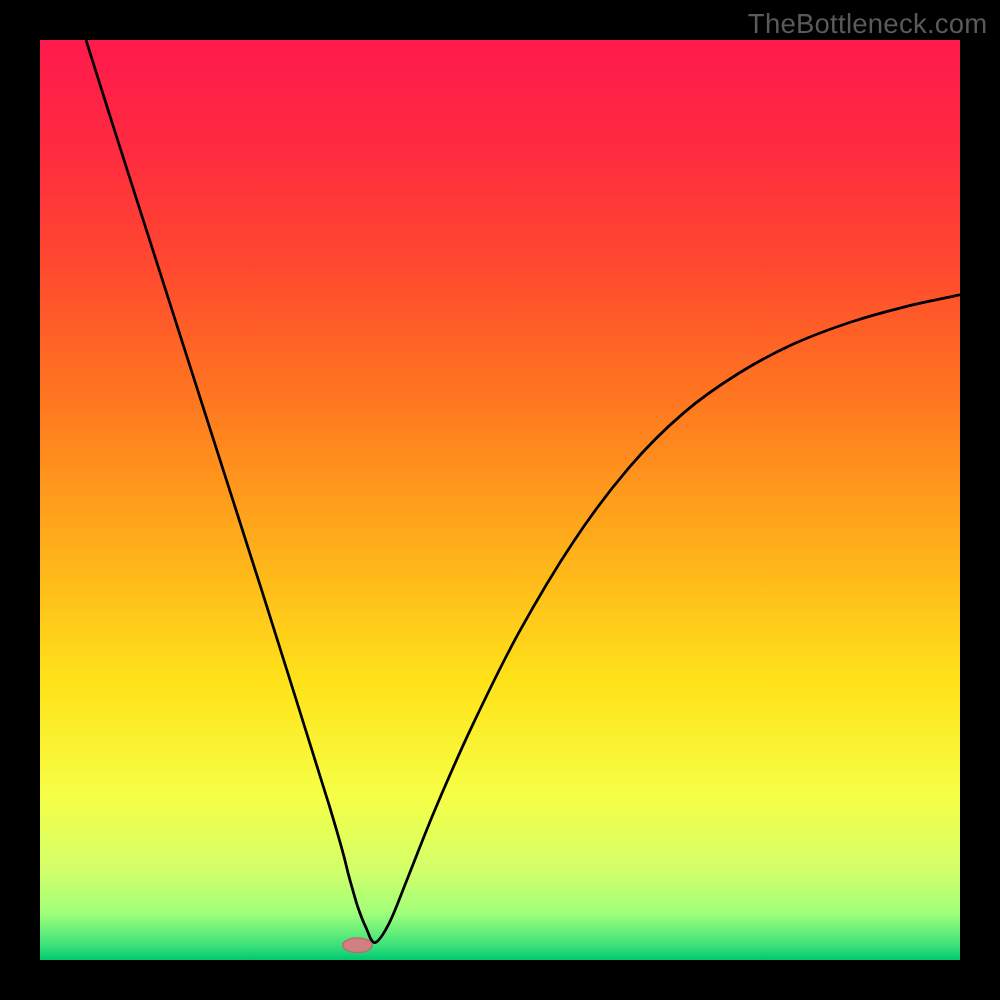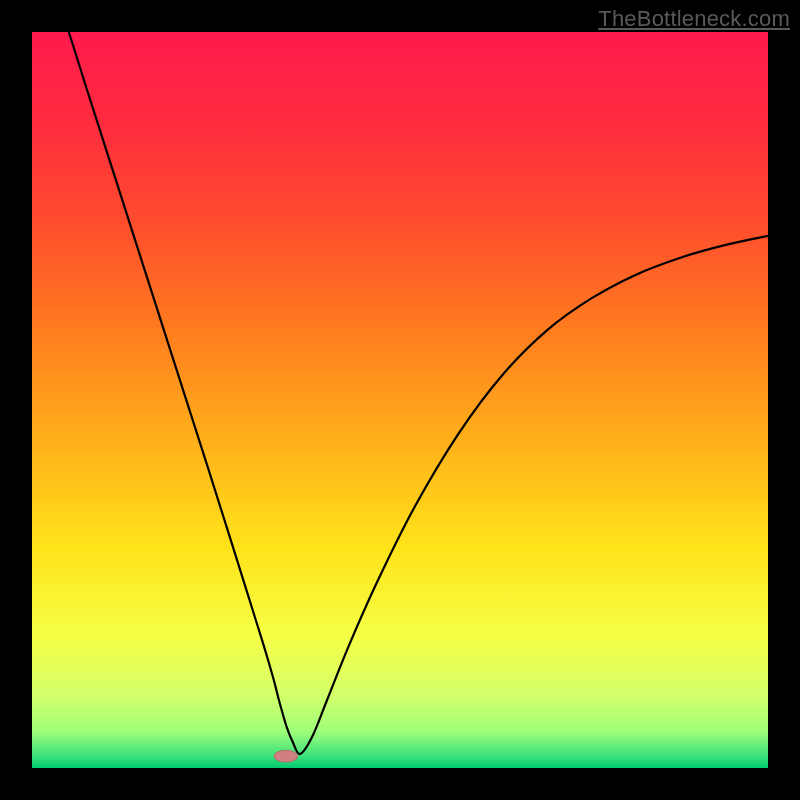--- a/index.html
+++ b/index.html
@@ -27,21 +27,20 @@
     height: 736px;
   }
   .watermark {
     position: absolute;
     top: 6px;
     right: 10px;
     color: #5a5a5a;
     font-size: 22px;
     letter-spacing: 0.2px;
     font-weight: 500;
-    text-decoration: underline;
   }
   svg { display: block; }
 </style>
 </head>
 <body>
 
 <div class="frame">
   <svg class="plot" viewBox="0 0 736 736" preserveAspectRatio="none">
     <defs>
       <linearGradient id="bg-grad" x1="0" y1="0" x2="0" y2="1">

